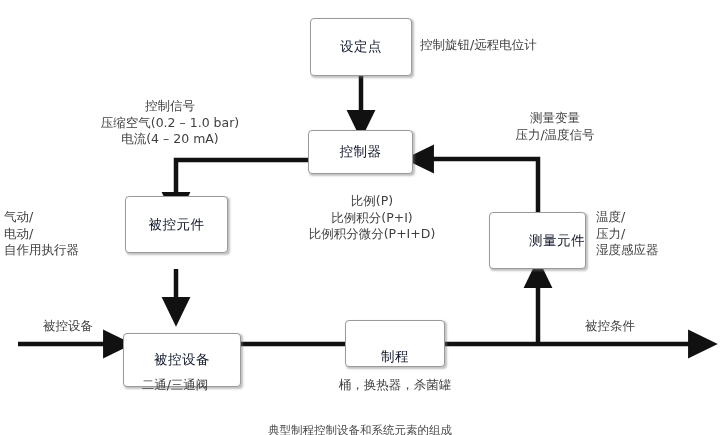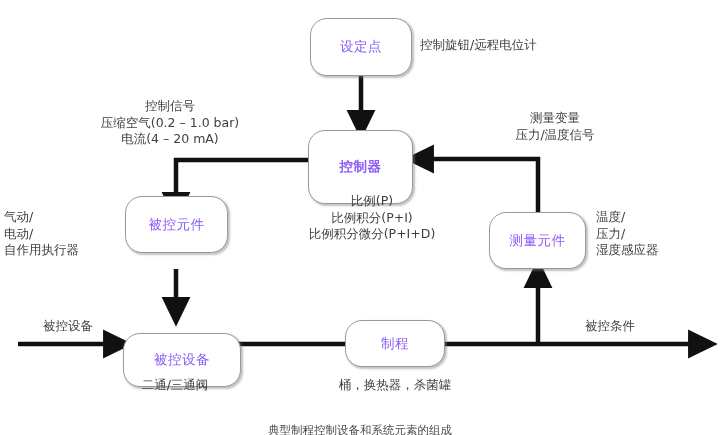--- a/index.html
+++ b/index.html
@@ -19,27 +19,27 @@
     position: absolute;
     left: 0;
     top: 0;
     width: 720px;
     height: 435px;
   }
   .node {
     position: absolute;
     box-sizing: border-box;
     border: 1px solid #9a9a9a;
-    border-radius: 17px;
+    border-radius: 4px;
     background: #ffffff;
     box-shadow: 1.5px 1.5px 2px rgba(120,120,120,0.45);
     display: flex;
     align-items: center;
     justify-content: center;
-    color: #8b5cf6;
+    color: #0f172a;
     font-size: 13.5px;
     letter-spacing: 0.5px;
     z-index: 3;
   }
   .lbl {
     position: absolute;
     color: #3f3f3f;
     font-size: 12.5px;
     line-height: 16.5px;
     white-space: pre;
@@ -85,37 +85,37 @@
 
     <line x1="538" y1="344" x2="538" y2="274" stroke="#111111" stroke-width="4.5" marker-end="url(#arrowhead)"></line>
 
     <polyline points="538,212 538,159 420,159" fill="none" stroke="#111111" stroke-width="4.5" marker-end="url(#arrowhead)"></polyline>
   </svg>
 
   <div class="node" style="left:310px; top:18px; width:102px; height:58px;">
     <span>设定点</span>
   </div>
 
-  <div class="node" style="left:308px; top:130px; width:105px; height:74px;font-weight:bold;">
+  <div class="node" style="left:308px; top:130px; width:105px; height:44px;">
     <span>控制器</span>
   </div>
 
   <div class="node" style="left:125px; top:196px; width:103px; height:57px;">
     <span>被控元件</span>
   </div>
 
-  <div class="node" style="left:489px; top:212px; width:97px; height:57px;">
+  <div class="node" style="left:489px; top:212px; width:97px; height:57px;justify-content:flex-end;">
     <span>测量元件</span>
   </div>
 
   <div class="node" style="left:123px; top:333px; width:118px; height:54px;">
     <span>被控设备</span>
   </div>
 
-  <div class="node" style="left:345px; top:320px; width:100px; height:47px;">
+  <div class="node" style="left:345px; top:320px; width:100px; height:47px;align-items:flex-end;">
     <span>制程</span>
   </div>
 
   <div class="lbl left" style="left:420px; top:37px;">控制旋钮/远程电位计</div>
 
   <div class="lbl center" style="left:45px; top:98px; width:250px;">控制信号
 压缩空气(0.2 – 1.0 bar)
 电流(4 – 20 mA)</div>
 
   <div class="lbl center" style="left:272px; top:193px; width:200px;">比例(P)

